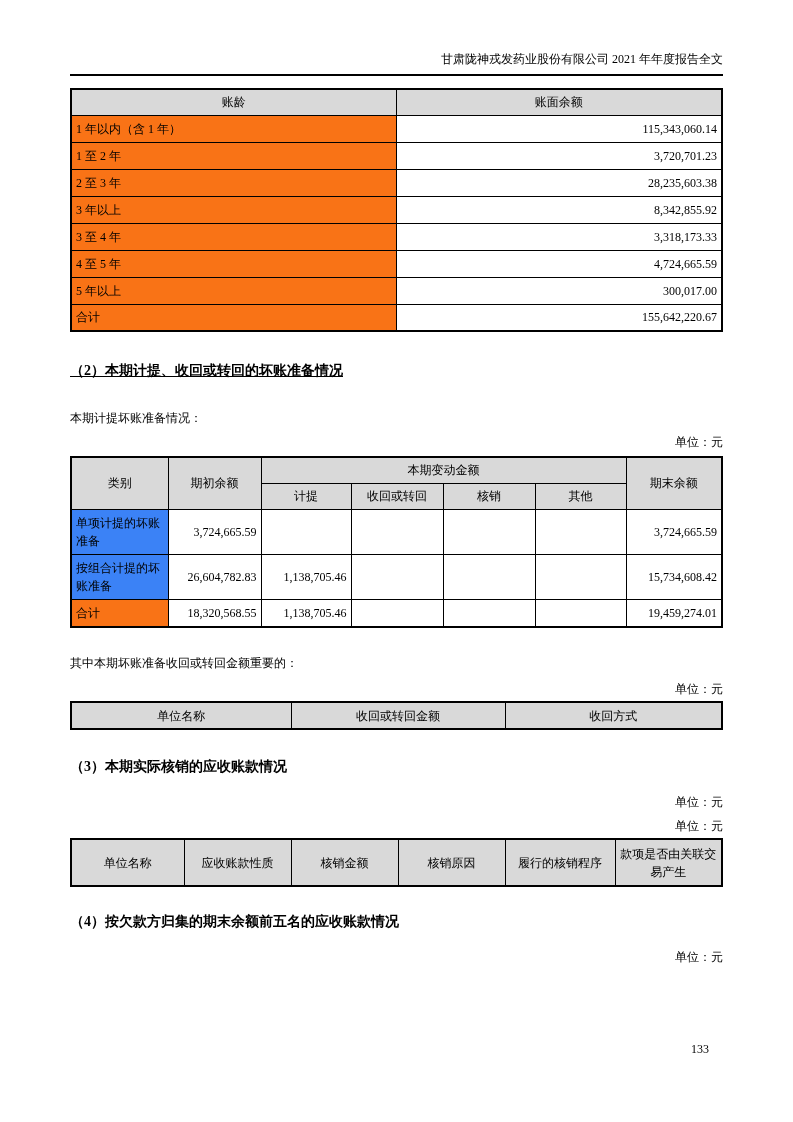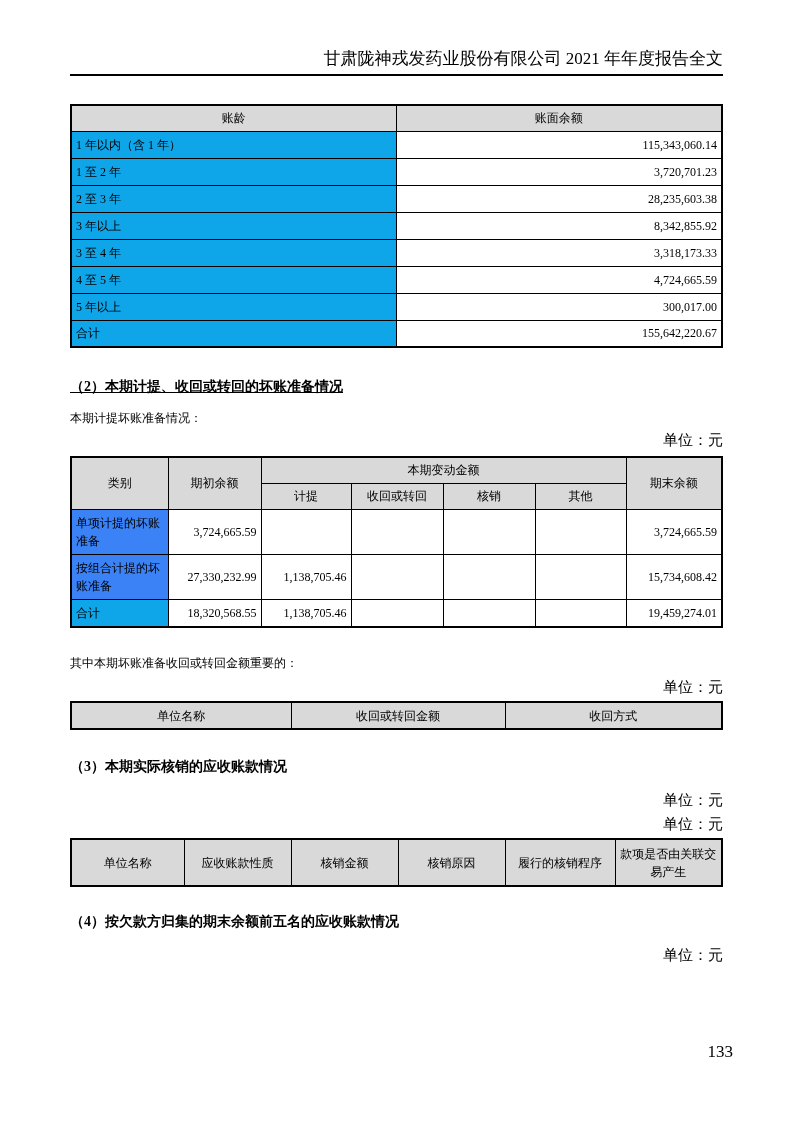--- a/index.html
+++ b/index.html
@@ -1,41 +1,41 @@
 <!DOCTYPE html>
 <html><head>
 <meta charset="utf-8">
 <style>
   * { margin:0; padding:0; box-sizing:border-box; }
   body { background:#888; font-family:"Liberation Serif","DejaVu Serif",serif; color:#000; }
   .page { position:relative; width:793px; height:1122px; background:#fff; margin:0 auto; overflow:hidden; }
   .content { position:absolute; left:70px; top:0; width:653px; }
 
   .doc-header { padding-top:50px; padding-bottom:6px; border-bottom:2px solid #000; text-align:right;
-                font-size:17px; line-height:18px; }
+                font-size:12px; line-height:18px; }
 
   table.tbl { width:653px; border-collapse:collapse; border:2px solid #000; table-layout:fixed; }
   table.tbl th, table.tbl td { border:1px solid #000; font-size:12px; font-weight:normal;
                                padding:2px 4px; vertical-align:middle; line-height:18px; }
   table.tbl th { background:#d9d9d9; text-align:center; }
-  td.lbl { background:#0ea5e9; text-align:left; }
+  td.lbl { background:#f97316; text-align:left; }
   td.lbl-white { background:#3b82f6; text-align:left; }
   td.num { background:#fff; text-align:right; }
   td.indent { padding-left:18px; }
 
-  .t-aging { margin-top:28px; }
+  .t-aging { margin-top:12px; }
   .t-aging thead tr { height:26px; }
   .t-aging tbody tr { height:27px; }
 
   h3.sec { font-size:14px; font-weight:bold; line-height:18px; }
   .sec2 { margin-top:30px;text-decoration:underline; }
   .body-text { font-size:12px; line-height:16px; }
-  .unit { font-size:15px; line-height:16px; text-align:right;font-family:Liberation Mono, monospace; }
-
-  .intro { margin-top:14px; }
+  .unit { font-size:12px; line-height:16px; text-align:right; }
+
+  .intro { margin-top:30px; }
   .unit-1 { margin-top:8px; }
   .t-provision { margin-top:6px; }
   .t-provision thead tr { height:26px; }
   .r-tall { height:45px; }
   .r-total { height:28px; }
 
   .note-1 { margin-top:27px; }
   .unit-2 { margin-top:10px; }
   .t-recovery { margin-top:4px; }
   .t-recovery tr { height:27px; }
@@ -48,21 +48,21 @@
   .note-2 { margin-top:10px; }
   .unit-4 { margin-top:8px; }
   .t-important { margin-top:4px; }
   .t-important tr { height:47px; }
   .t-important th { line-height:19px; }
 
   .note-3 { margin-top:8px; }
   .sec4 { margin-top:26px; }
   .unit-5 { margin-top:18px; }
 
-  .page-num { position:absolute; top:1042px; right:60px; font-size:17px; }
+  .page-num { position:absolute; top:1042px; right:84px; font-size:12px; }
 </style>
 </head>
 <body>
 
 <div class="page">
   <div class="content">
 
     <div class="doc-header">
       <span>甘肃陇神戎发药业股份有限公司 2021 年年度报告全文</span>
     </div>
@@ -147,21 +147,21 @@
           <td class="lbl-white">单项计提的坏账准备</td>
           <td class="num">3,724,665.59</td>
           <td class="num"></td>
           <td class="num"></td>
           <td class="num"></td>
           <td class="num"></td>
           <td class="num">3,724,665.59</td>
         </tr>
         <tr class="r-tall">
           <td class="lbl-white">按组合计提的坏账准备</td>
-          <td class="num">27,330,232.99</td>
+          <td class="num">26,604,782.83</td>
           <td class="num">1,138,705.46</td>
           <td class="num"></td>
           <td class="num"></td>
           <td class="num"></td>
           <td class="num">15,734,608.42</td>
         </tr>
         <tr class="r-total">
           <td class="lbl">合计</td>
           <td class="num">18,320,568.55</td>
           <td class="num">1,138,705.46</td>

